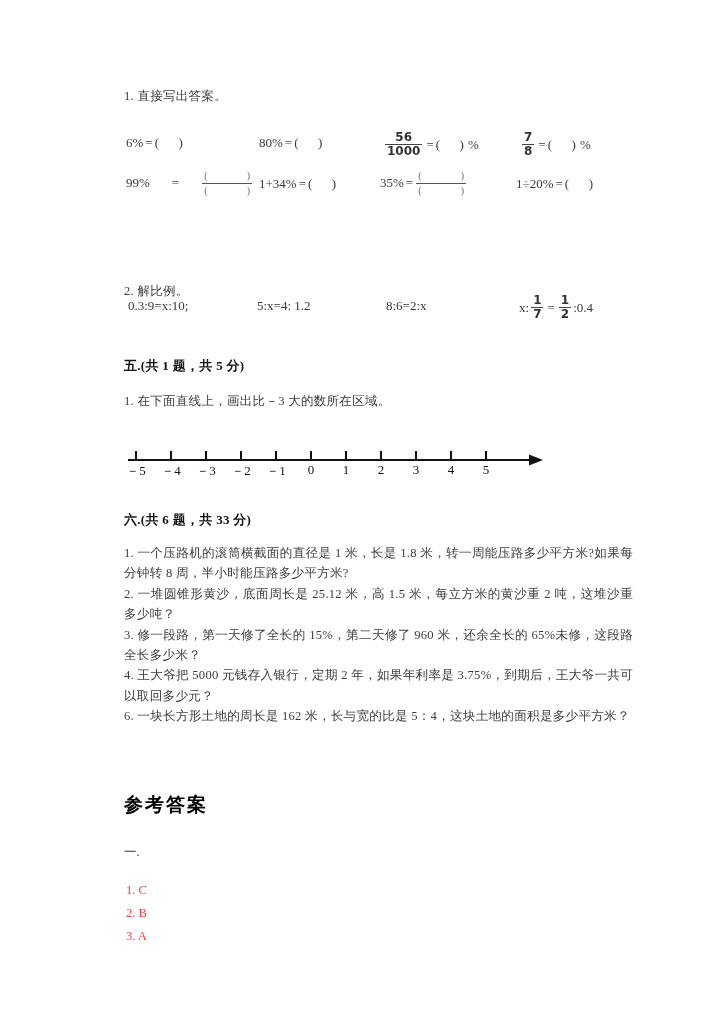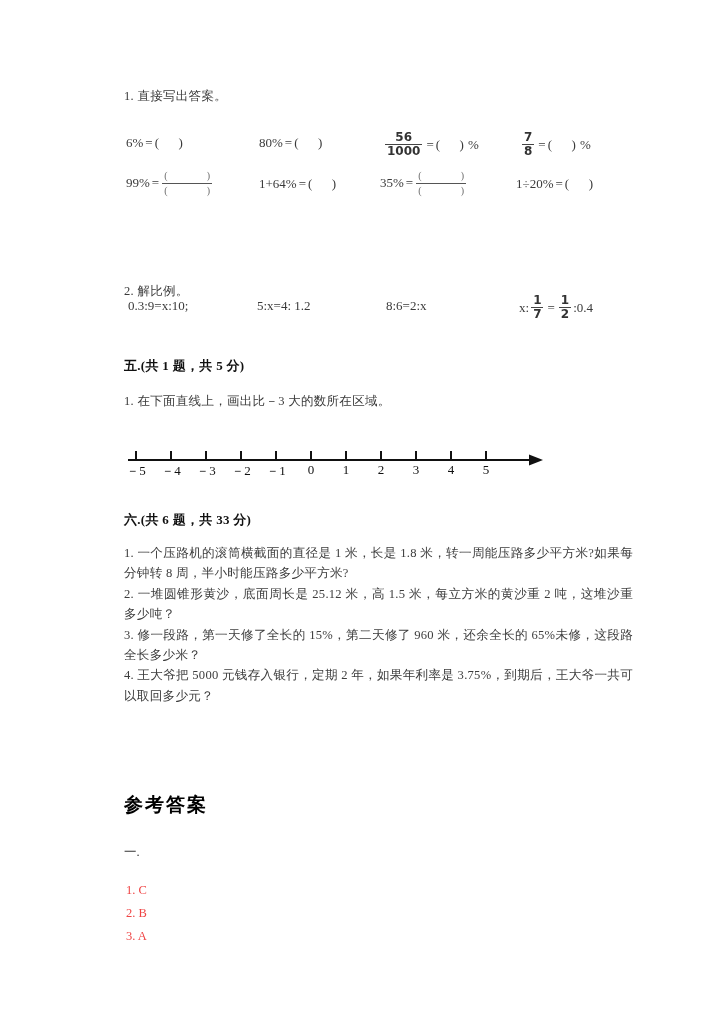--- a/index.html
+++ b/index.html
@@ -177,37 +177,37 @@
           <span class="den">8</span>
         </span>
         <span class="op">=</span>
         <span class="blank-paren">(      )</span>
         <span class="pct" style="margin-left:4px;">%</span>
       </div>
     </div>
 
     <div class="mathrow" style="position:absolute; left:0; top:170px; width:510px;">
 
-      <div class="mathcell" style="left:2px; top:0px;">
+      <div class="mathcell" style="left:2px; top:0px;gap:20px;">
         <span>99%</span>
         <span class="op">=</span>
         <span class="pfrac">
           <span class="pnum">
             <span>(</span>
             <span>)</span>
           </span>
           <span class="pden">
             <span>(</span>
             <span>)</span>
           </span>
         </span>
       </div>
 
       <div class="mathcell" style="left:135px; top:6px;">
-        <span>1+64%</span>
+        <span>1+34%</span>
         <span class="op">=</span>
         <span class="blank-paren">(      )</span>
       </div>
 
       <div class="mathcell" style="left:256px; top:0px;">
         <span>35%</span>
         <span class="op">=</span>
         <span class="pfrac">
           <span class="pnum">
             <span>(</span>
@@ -293,20 +293,21 @@
       </div>
     </div>
 
     <div class="section-head" style="position:absolute; left:0; top:511px;">六.(共 6 题，共 33 分)</div>
 
     <div style="position:absolute; left:0; top:543px; width:509px;">
       <div class="para">1. 一个压路机的滚筒横截面的直径是 1 米，长是 1.8 米，转一周能压路多少平方米?如果每分钟转 8 周，半小时能压路多少平方米?</div>
       <div class="para">2. 一堆圆锥形黄沙，底面周长是 25.12 米，高 1.5 米，每立方米的黄沙重 2 吨，这堆沙重多少吨？</div>
       <div class="para">3. 修一段路，第一天修了全长的 15%，第二天修了 960 米，还余全长的 65%未修，这段路全长多少米？</div>
       <div class="para">4. 王大爷把 5000 元钱存入银行，定期 2 年，如果年利率是 3.75%，到期后，王大爷一共可以取回多少元？</div>
+      <div class="para">6. 一块长方形土地的周长是 162 米，长与宽的比是 5：4，这块土地的面积是多少平方米？</div>
     </div>
 
     <div class="answers-title" style="position:absolute; left:0; top:792px; width:509px;">参考答案</div>
 
     <div class="ans-group" style="position:absolute; left:0; top:844px;">一.</div>
 
     <div style="position:absolute; left:2px; top:879px;">
       <div class="ans-item">1. C</div>
       <div class="ans-item">2. B</div>
       <div class="ans-item">3. A</div>

